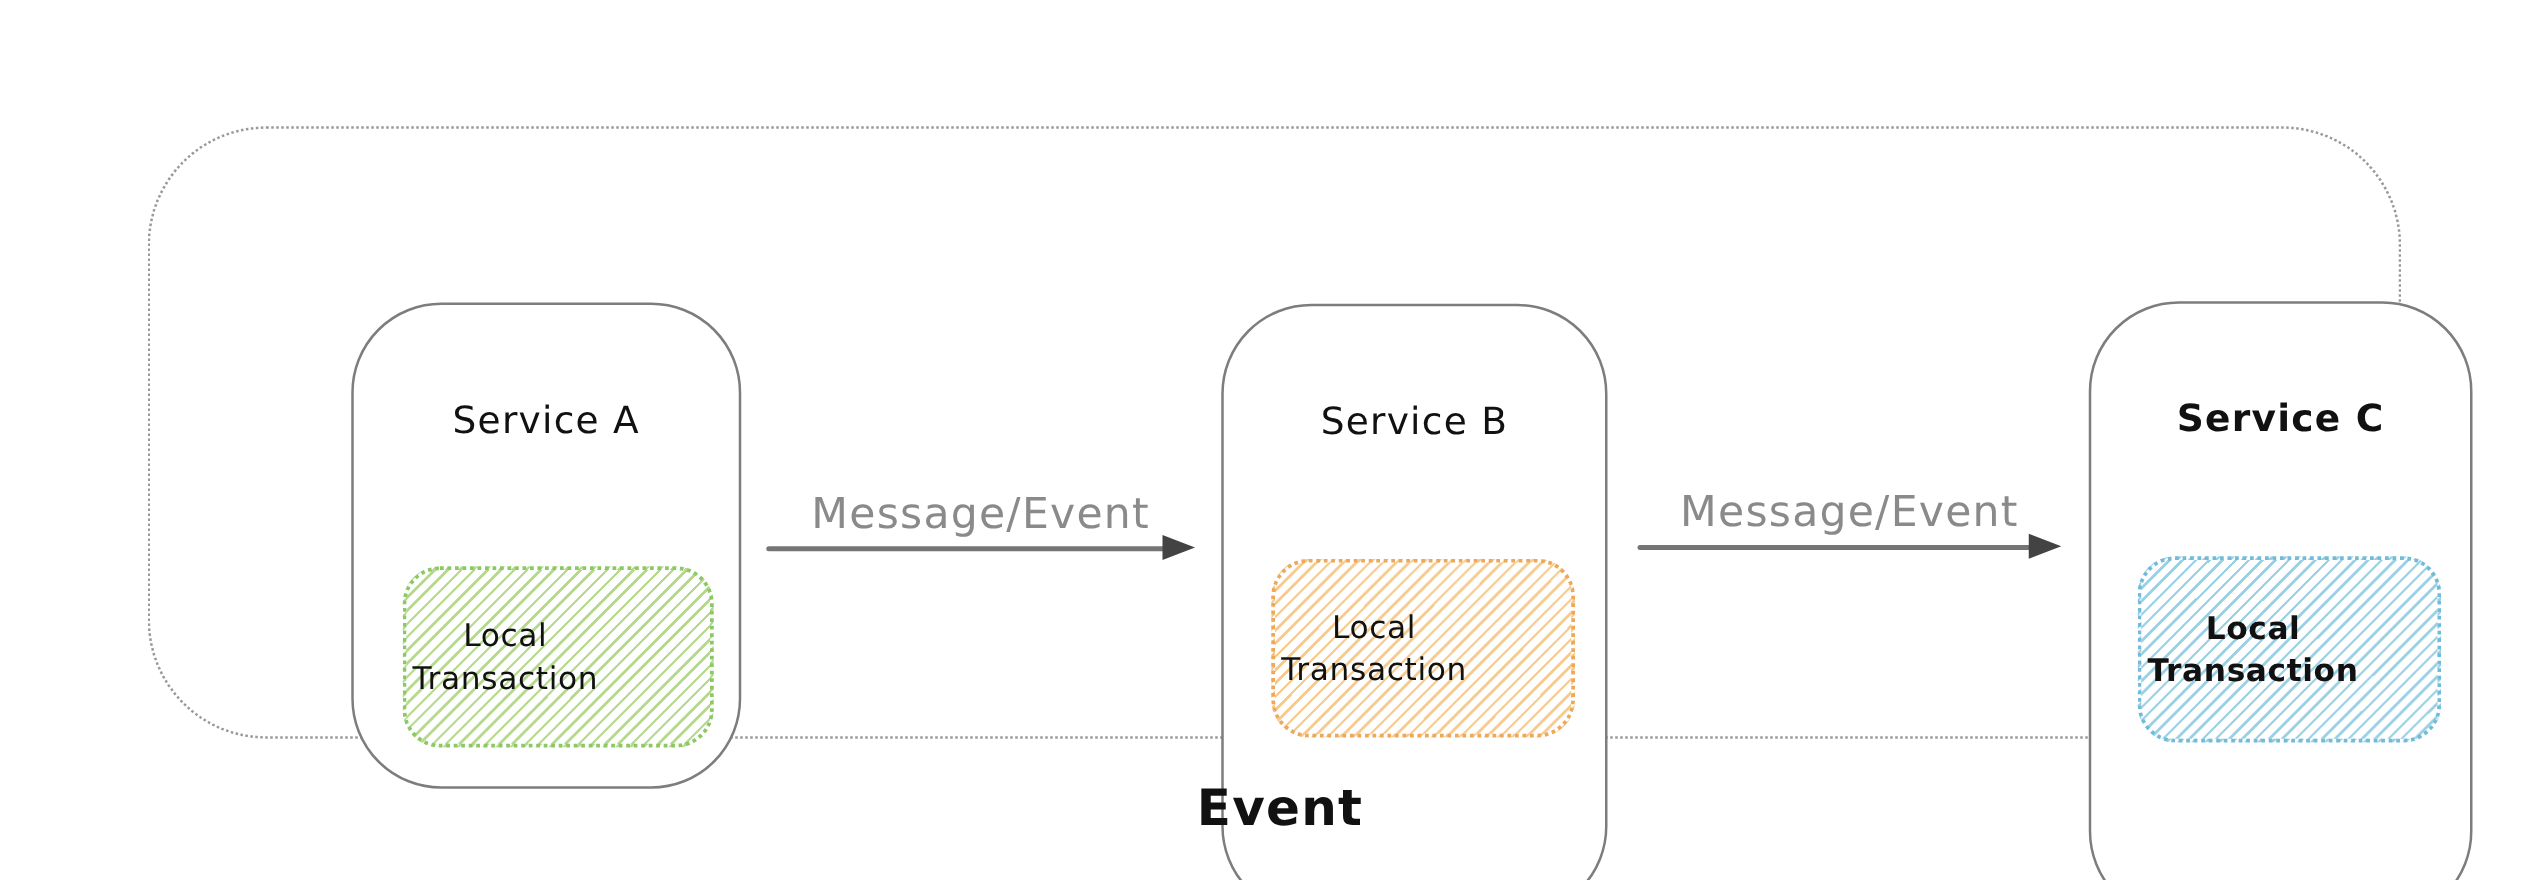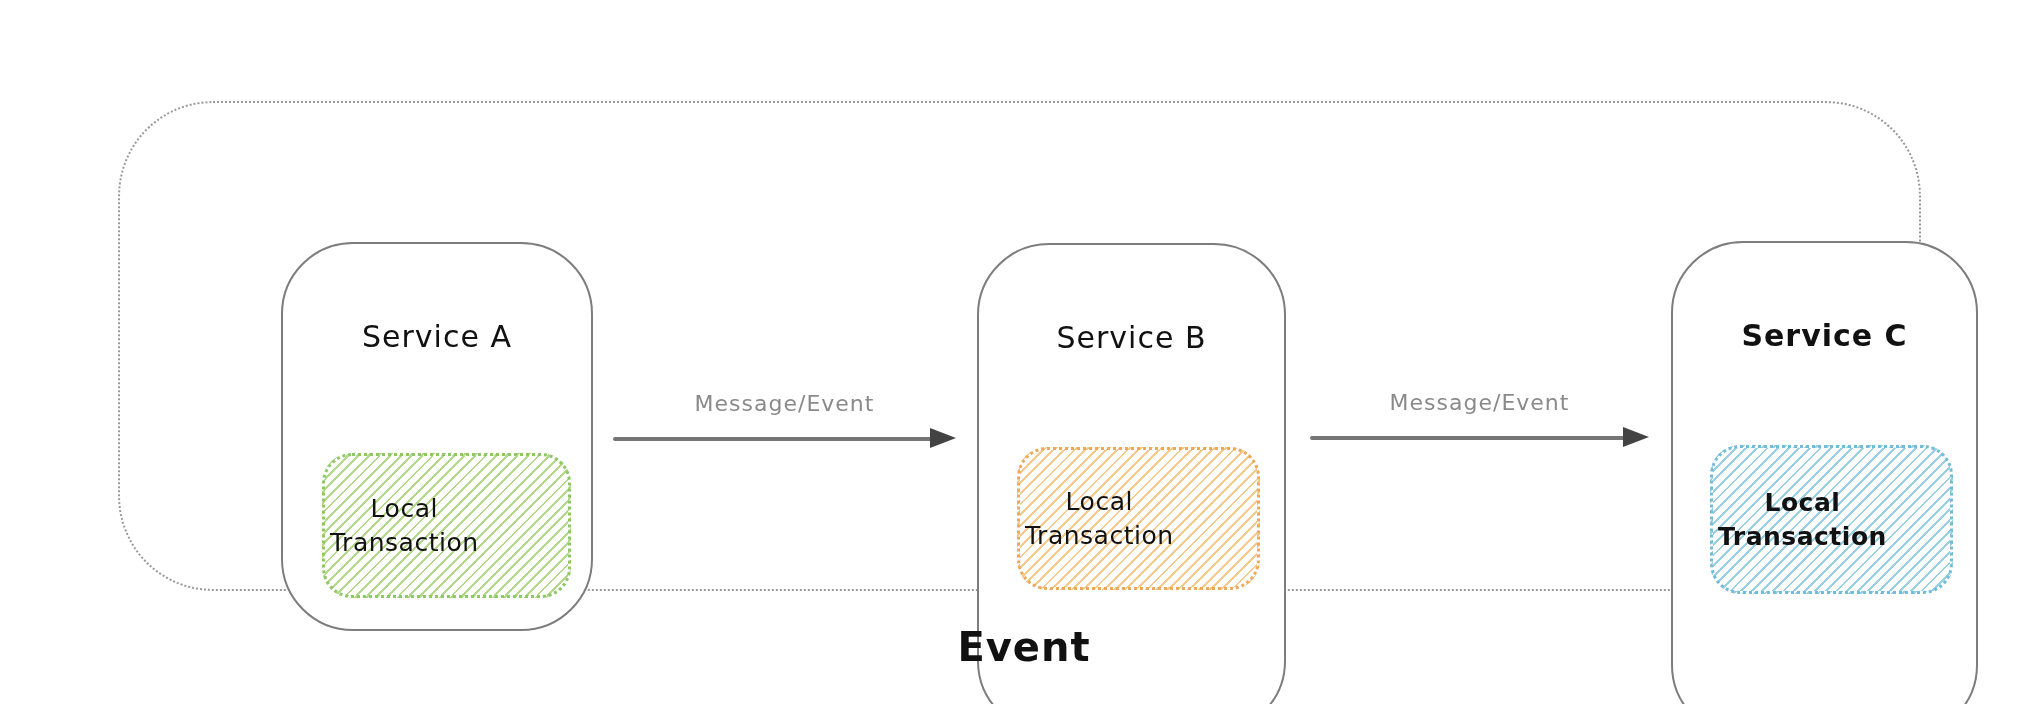--- a/index.html
+++ b/index.html
@@ -70,21 +70,21 @@
   }
   .arrow .head{
     position:absolute;right:0;top:-11px;width:0;height:0;
     border-left:26px solid var(--arrow-head);
     border-top:10.5px solid transparent;
     border-bottom:10.5px solid transparent;
   }
   .arrow .arrow-label{
     position:absolute;left:0;right:0;top:-48px;
     text-align:center;
-    font-size:22px;letter-spacing:1px;
+    font-size:34px;letter-spacing:1px;
     color:var(--arrow-label-text);
   }
 
   
   .saga-label{
     position:absolute;left:0;right:0;top:604px;
     text-align:center;
     font-size:40px;font-weight:bold;letter-spacing:1px;
     color:var(--title-text);
   }

